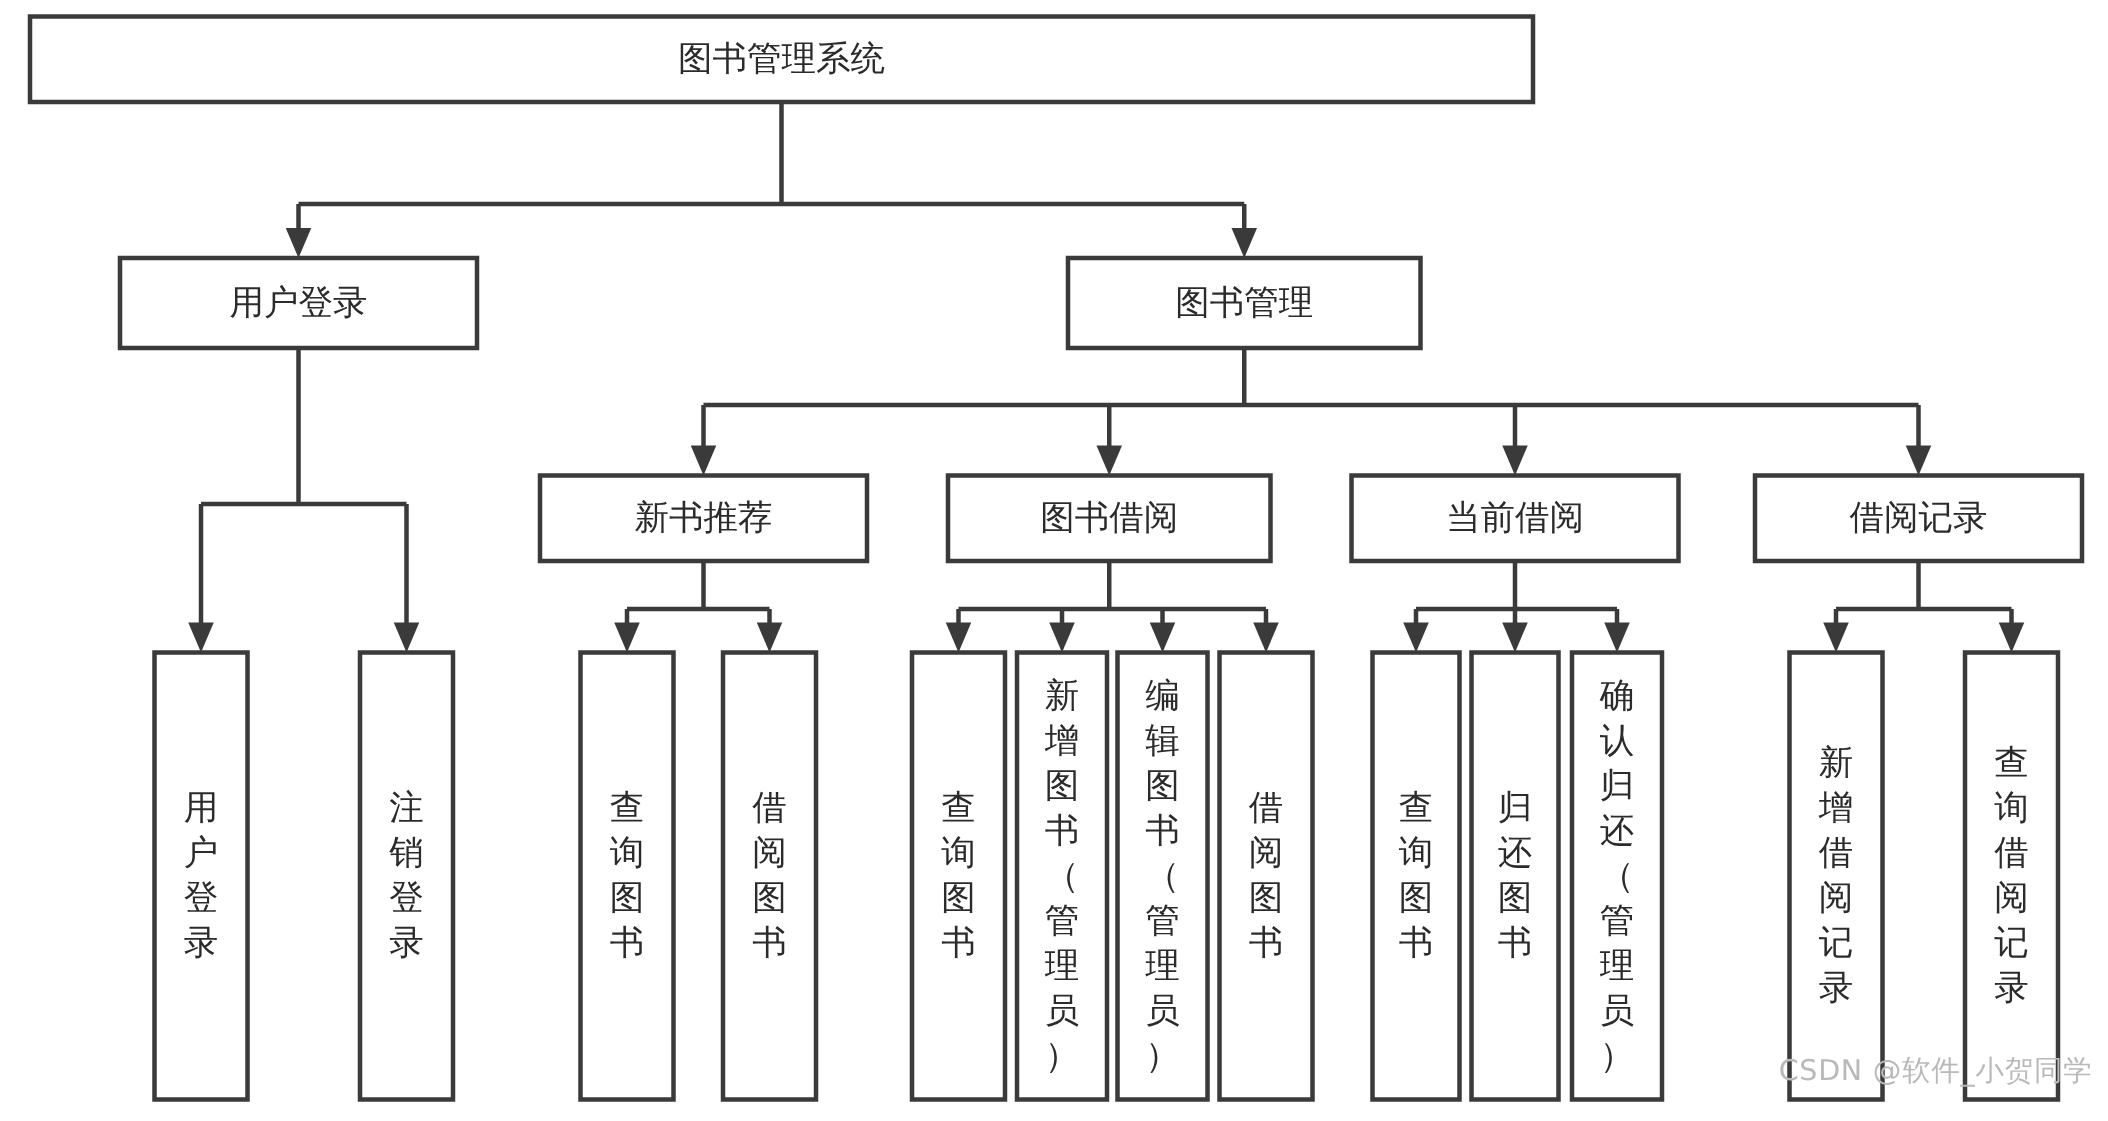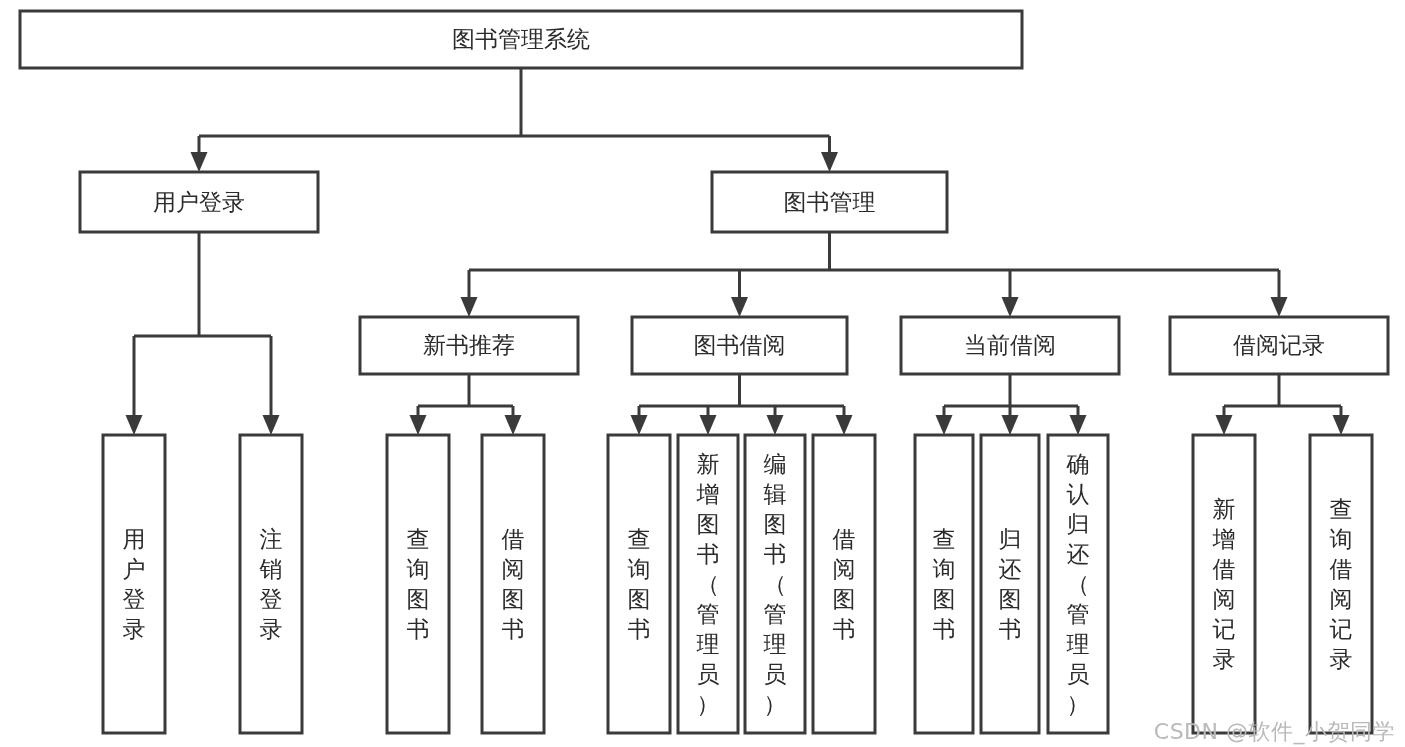--- a/index.html
+++ b/index.html
@@ -17,23 +17,23 @@
     fill:#2b2b2b;
     font-family:"DejaVu Sans","Liberation Sans",sans-serif;
     text-anchor:middle;
     dominant-baseline:middle;
   }
   .h-label{font-size:23px;}
   .v-label{font-size:23px;}
   .v-label tspan{}
   .watermark{
     position:absolute;
-    right:10px;bottom:0;
+    right:10px;bottom:20px;
     font-family:"DejaVu Sans","Liberation Sans",sans-serif;
-    font-size:22px;
+    font-size:19px;
     color:#b9b9b9;
     white-space:nowrap;
     letter-spacing:0.5px;
     pointer-events:none;
   }
 </style>
 </head>
 <body>
 
 <div id="diagram-root">

